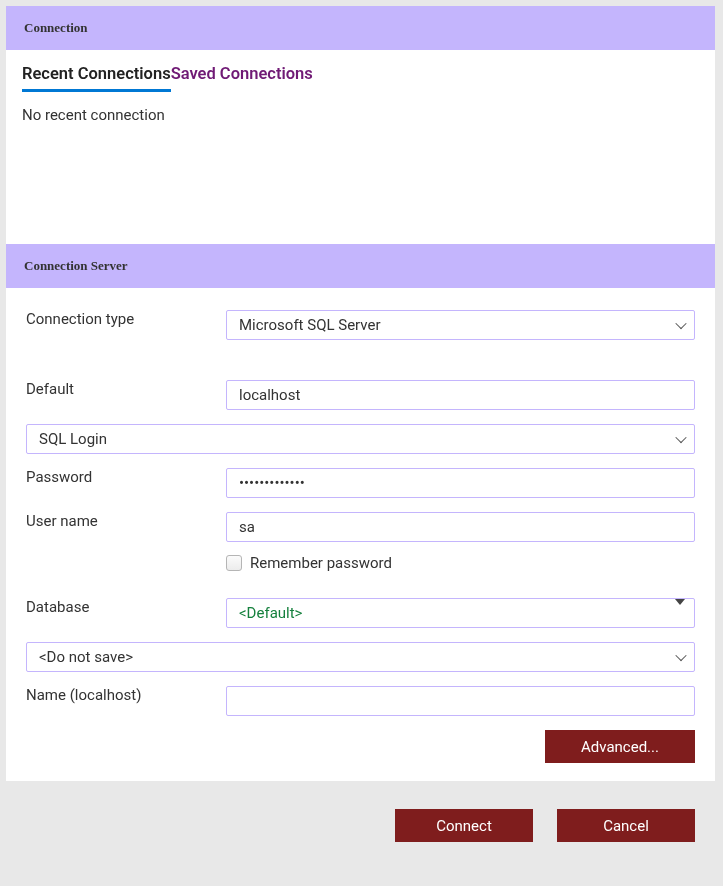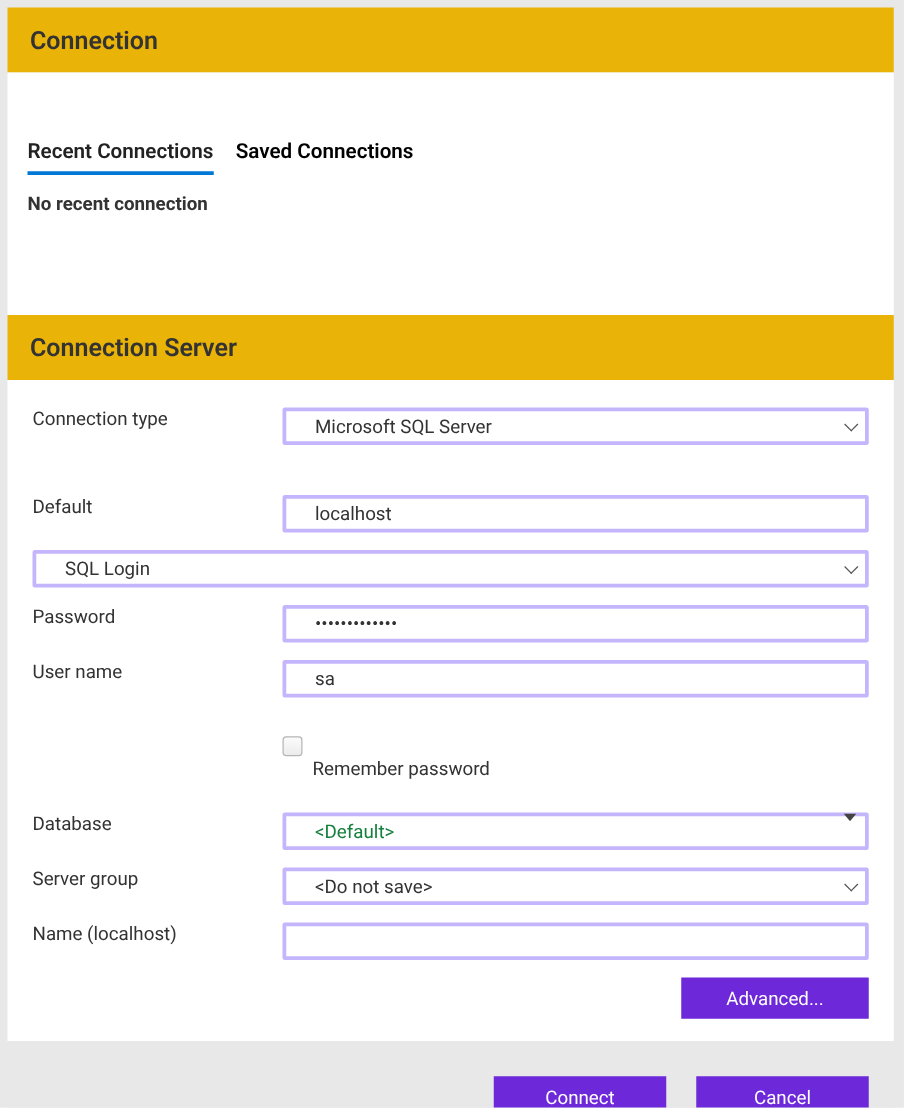--- a/index.html
+++ b/index.html
@@ -14,52 +14,50 @@
       height: 886px;
       font-size: 14px;
       color: #333;
     }
     .dialog {
       background: #e8e8e8;
       padding: 6px 8px 0 6px;
     }
     .section-header {
       padding: 14px 18px;
-      font-size: 20px;
+      font-size: 13px;
       font-weight: 600;
       color: #333;
-      background: #eab308;
+      background: #c4b5fd;
+      font-family: Liberation Serif, serif;
     }
     .white-panel {
       background: #ffffff;
       padding: 14px 16px 0 16px;
       min-height: 194px;
     }
     .tabs {
       display: flex;
-      gap: 18px;
       margin-bottom: 14px;
-      margin-top: 40px;
     }
     .tab {
       font-size: 16.5px;
       font-weight: 600;
       padding-bottom: 6px;
       cursor: pointer;
-      color: #000000;
+      color: #701a75;
       border-bottom: 3px solid transparent;
     }
     .tab.active {
       color: #222;
       border-bottom-color: #0078d4;
     }
     .empty-text {
       font-size: 15px;
       color: #333;
-      font-weight: bold;
     }
     .details-panel {
       background: #ffffff;
       padding: 22px 20px 18px 20px;
     }
     .form-row {
       display: flex;
       align-items: flex-start;
       margin-bottom: 14px;
     }
@@ -71,23 +69,23 @@
       font-size: 15px;
       color: #333;
     }
     .form-control-wrap {
       flex: 1;
       position: relative;
     }
     .text-input, .select-input {
       width: 100%;
       height: 30px;
-      border: 3px solid #c4b5fd;
+      border: 1px solid #c4b5fd;
       border-radius: 2px;
-      padding: 4px 23px;
+      padding: 4px 12px;
       font-size: 15px;
       font-family: inherit;
       color: #333;
       background: #fff;
     }
     .select-input {
       padding-right: 30px;
       appearance: none;
       -webkit-appearance: none;
       cursor: pointer;
@@ -135,33 +133,32 @@
       border: 1px solid #b5b5b5;
       border-radius: 3px;
       background: linear-gradient(#fbfbfb, #ececec);
       margin-right: 8px;
       cursor: pointer;
     }
     .checkbox-label {
       font-size: 15px;
       color: #333;
       cursor: pointer;
-      margin-top: 36px;
     }
     .advanced-row {
       display: flex;
       justify-content: flex-end;
       margin-top: 6px;
     }
     .btn {
       border: none;
       padding: 7px 36px;
       font-size: 15px;
       cursor: pointer;
-      background: #6d28d9;
+      background: #7f1d1d;
       color: #fff;
       font-family: inherit;
       min-width: 138px;
       height: 33px;
     }
     .btn-advanced {
       min-width: 142px;
     }
     .footer-bar {
       background: #e8e8e8;
@@ -233,21 +230,20 @@
 
     <div class="form-row">
       <div class="form-label">Database</div>
       <div class="form-control-wrap">
         <input type="text" class="select-input placeholder" readonly="" value="&lt;Default&gt;" style="">
         <span class="select-arrow"><span class="caret-down"></span></span>
       </div>
     </div>
 
     <div class="form-row">
-      <div class="form-label">Server group</div>
       <div class="form-control-wrap">
         <input type="text" class="select-input" readonly="" value="&lt;Do not save&gt;" style="">
         <span class="select-arrow"><span class="chevron-down"></span></span>
       </div>
     </div>
 
     <div class="form-row">
       <div class="form-label">Name (localhost)</div>
       <div class="form-control-wrap">
         <input type="text" class="text-input" value="" style="">

